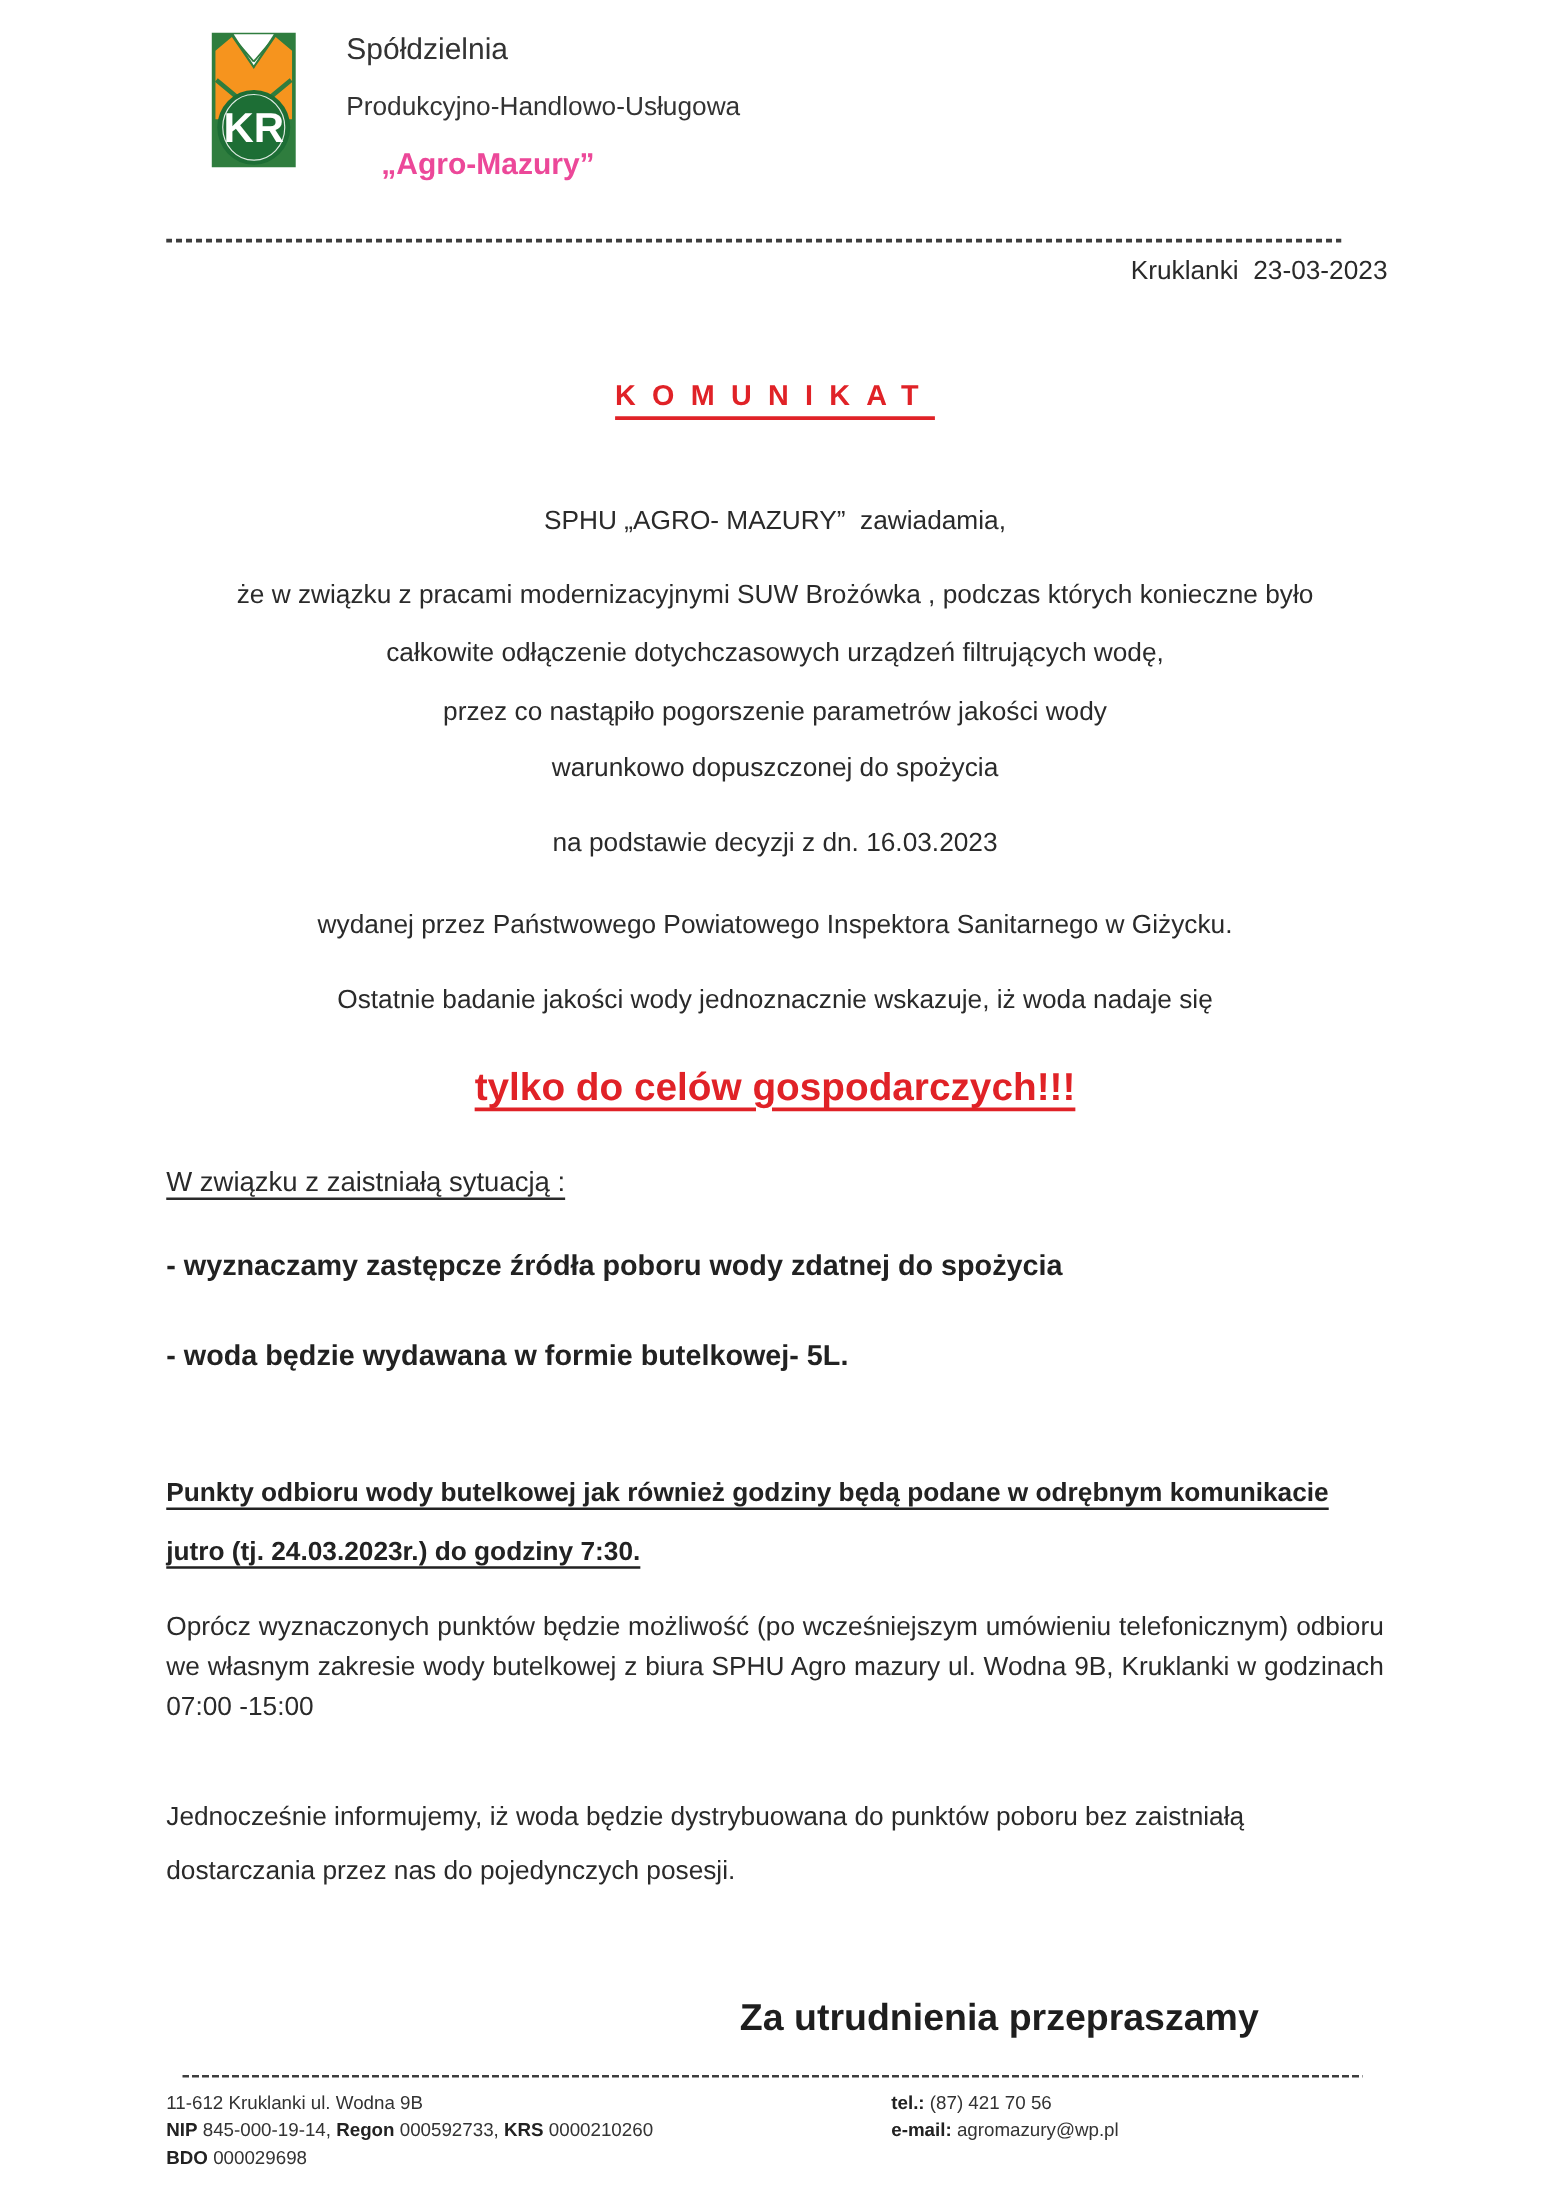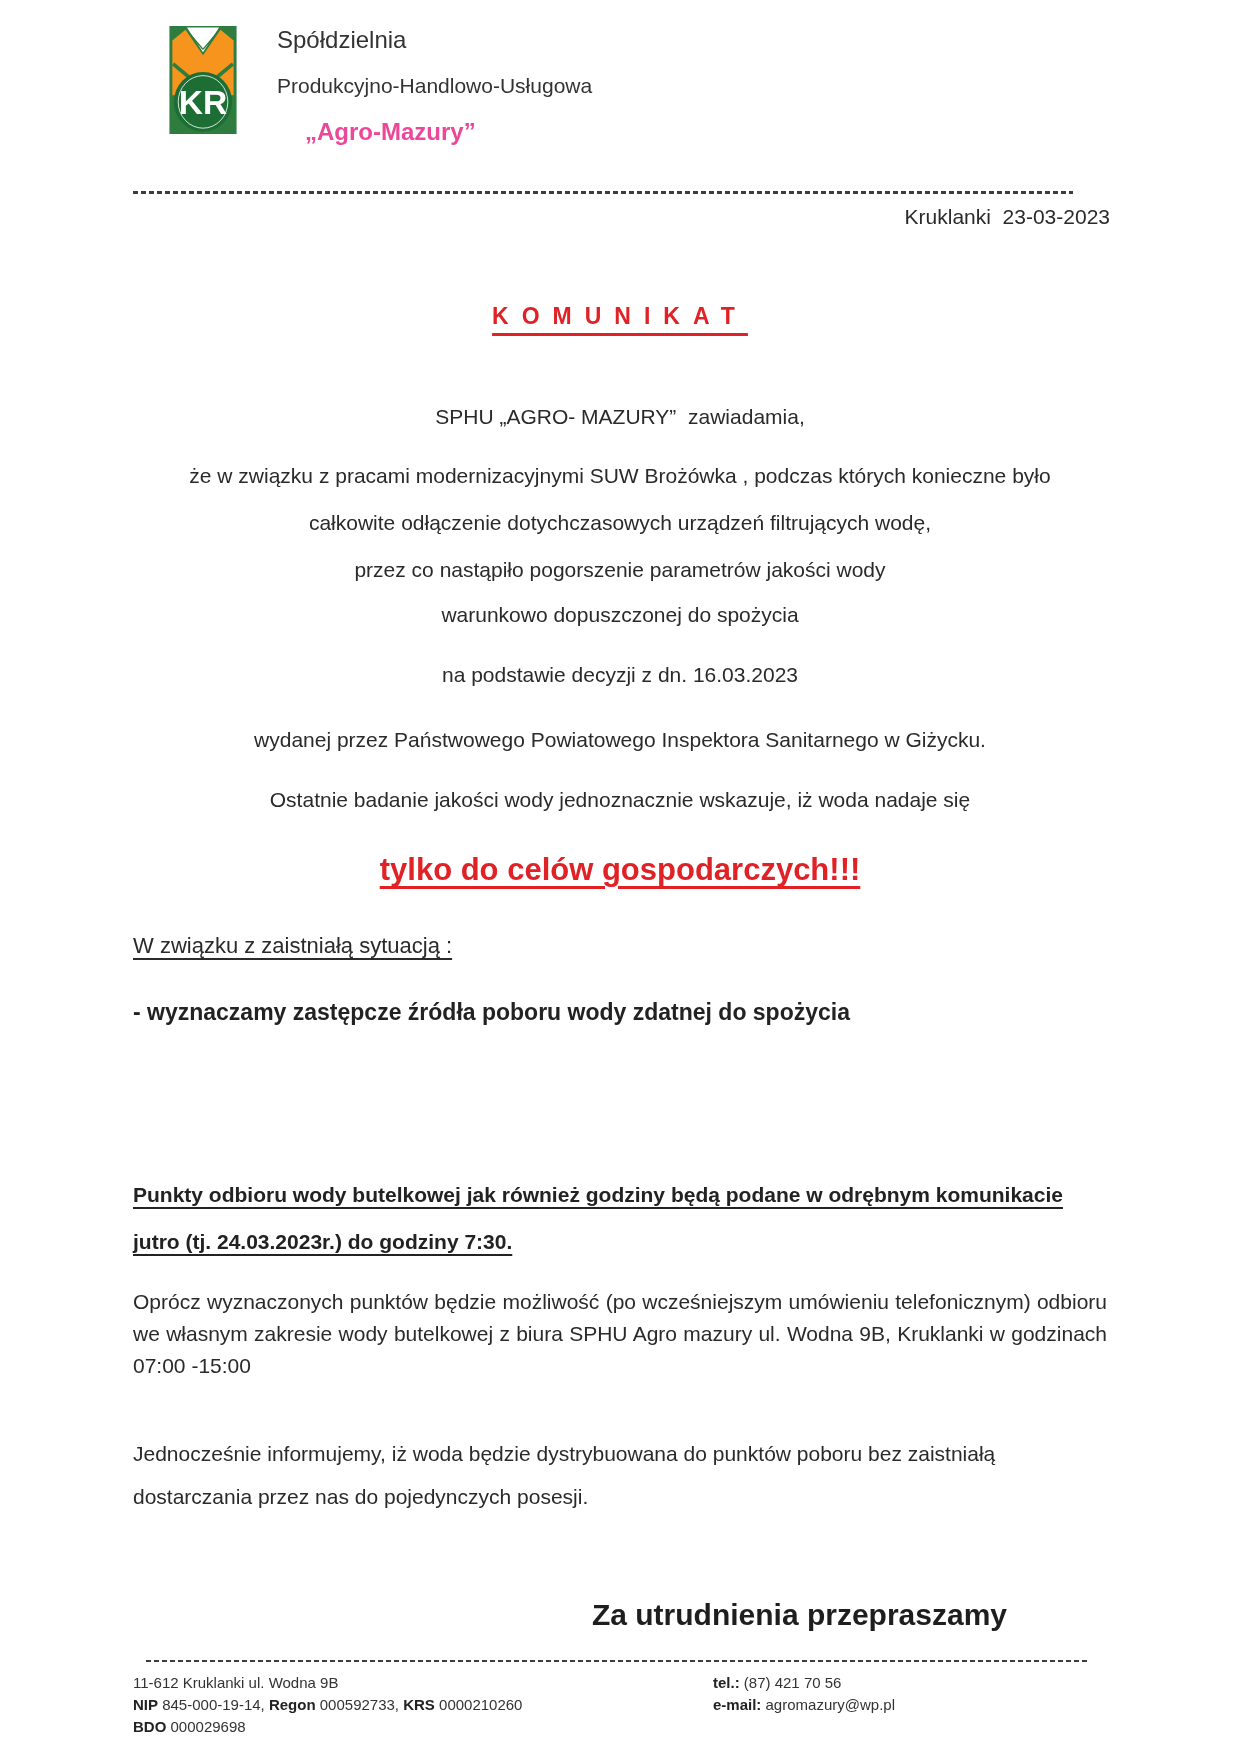--- a/index.html
+++ b/index.html
@@ -116,20 +116,21 @@
   <div class="cline t-l4">warunkowo dopuszczonej do spożycia</div>
   <div class="cline t-l5">na podstawie decyzji z dn. 16.03.2023</div>
   <div class="cline t-l6">wydanej przez Państwowego Powiatowego Inspektora Sanitarnego w Giżycku.</div>
   <div class="cline t-l7">Ostatnie badanie jakości wody jednoznacznie wskazuje, iż woda nadaje się</div>
 
   <div class="highlight">tylko do celów gospodarczych!!!</div>
 
   <div class="situation">W związku z zaistniałą sytuacją :</div>
 
   <div class="bullet b1">- wyznaczamy zastępcze źródła poboru wody zdatnej do spożycia</div>
+  <div class="bullet b2">- woda będzie wydawana w formie butelkowej- 5L.</div>
 
   <div class="points p1">Punkty odbioru wody butelkowej jak również godziny będą podane w odrębnym komunikacie</div>
   <div class="points p2">jutro (tj. 24.03.2023r.) do godziny 7:30.</div>
 
   <div class="pickup">Oprócz wyznaczonych punktów będzie możliwość (po wcześniejszym umówieniu telefonicznym) odbioru we własnym zakresie wody butelkowej z biura SPHU Agro mazury ul. Wodna 9B, Kruklanki w godzinach 07:00 -15:00</div>
 
   <div class="distribution">
     <div>Jednocześnie informujemy, iż woda będzie dystrybuowana do punktów poboru bez zaistniałą</div>
     <div>dostarczania przez nas do pojedynczych posesji.</div>
   </div>

